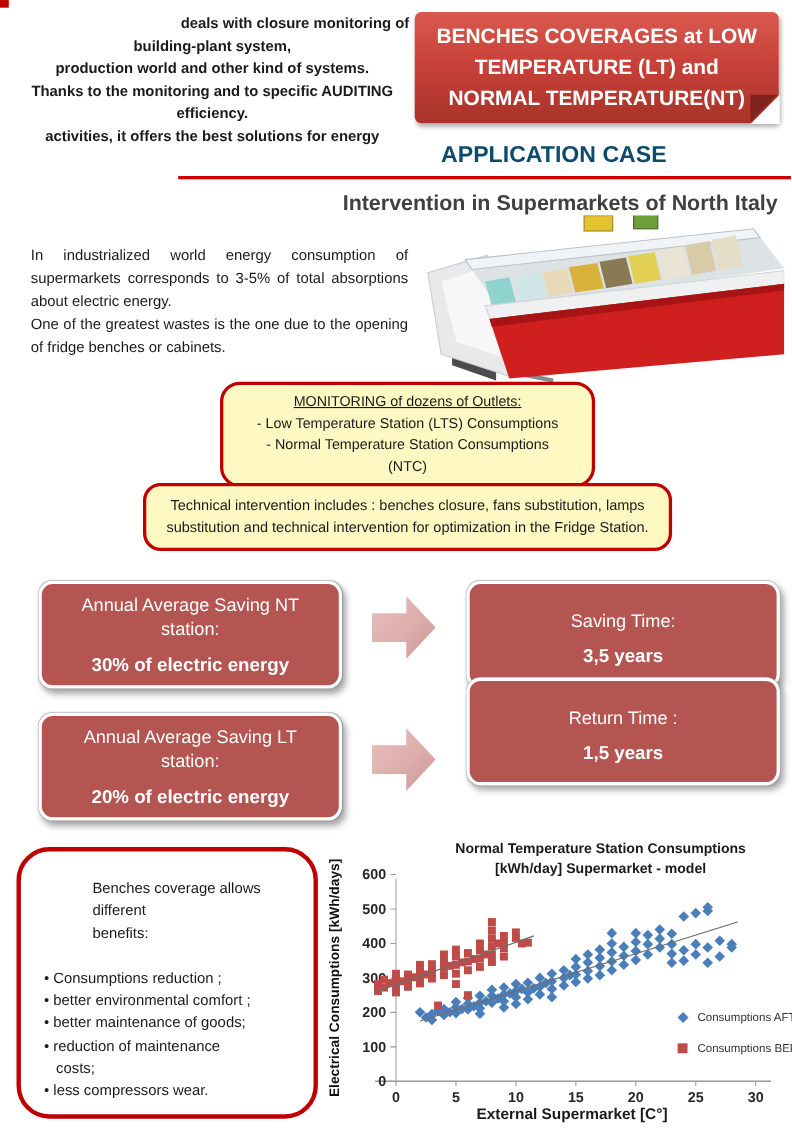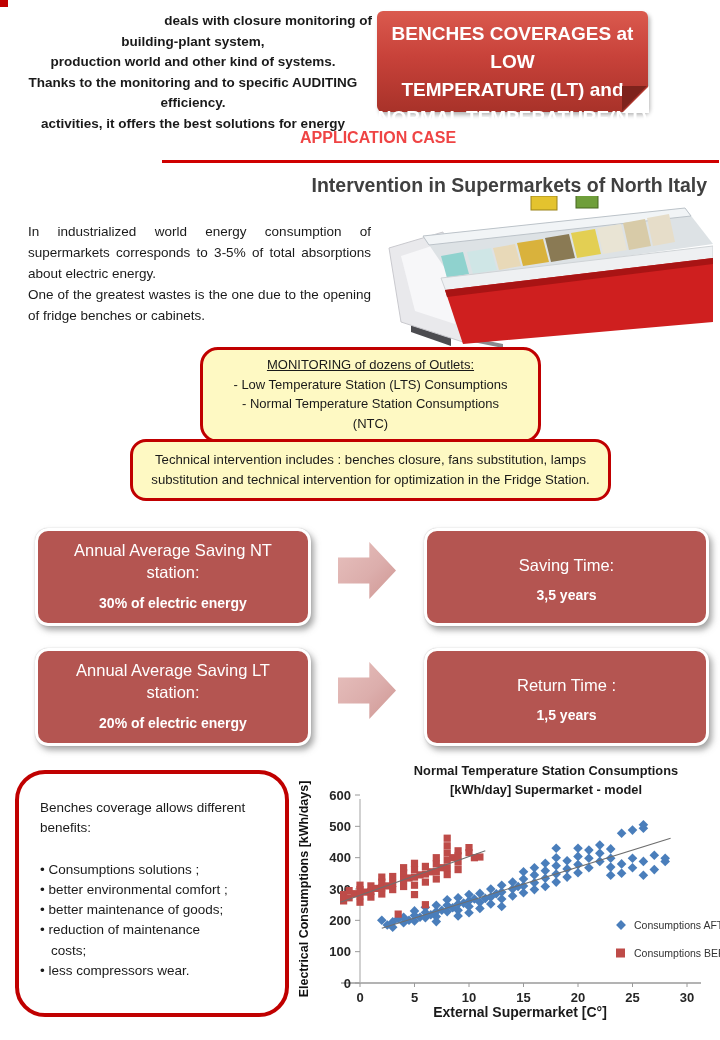--- a/index.html
+++ b/index.html
@@ -8,70 +8,70 @@
   .abs{position:absolute;}
 
   
   #corner-mark{left:0;top:0;width:8px;height:7px;background:#c00000;}
 
   
   #intro{left:10px;top:11px;width:366px;font-weight:bold;font-size:13.5px;line-height:1.52;text-align:center;}
   #intro .l0{text-align:right;padding-right:4px;}
 
   
-  #banner{left:377px;top:11px;width:271px;height:101px;border-radius:6px;
+  #banner{left:377px;top:11px;width:331px;height:101px;border-radius:6px;
           background:linear-gradient(180deg,#da5a4e 0%,#c8423a 45%,#a83229 100%);
           color:#fff;font-weight:bold;font-size:19px;line-height:1.47;text-align:center;
           padding-top:9px;box-sizing:border-box;box-shadow:2px 3px 4px rgba(0,0,0,.3);}
   #banner .cover{position:absolute;right:-1px;bottom:-1px;width:27px;height:27px;background:#fff;
           clip-path:polygon(100% 0,100% 100%,0 100%);}
   #banner .fold{position:absolute;right:1px;bottom:1px;width:25px;height:25px;background:#7e231c;
           clip-path:polygon(0 0,100% 0,0 100%);}
 
-  #app-case{top:129px;left:300px;right:13px;text-align:left;font-weight:bold;font-size:16px;color:#ef4444;}
+  #app-case{top:129px;left:300px;right:13px;text-align:center;font-weight:bold;font-size:21px;color:#0c4a6e;}
   #divider{top:160px;left:162px;width:557px;height:3px;background:#cf0000;}
   #sec-title{top:174px;left:90px;right:13px;text-align:right;font-weight:bold;font-size:19.5px;color:#404040;}
 
   
   #para{left:28px;top:221px;width:343px;font-size:13.5px;line-height:1.56;text-align:justify;}
   #para p{margin:0;}
 
   
   #fridge{left:383px;top:196px;width:330px;height:152px;}
 
   
   .outline-box{background:#fef9c3;border:3px solid #c00000;text-align:center;box-sizing:border-box;}
   #mon-box{left:200px;top:347px;width:341px;border-radius:18px;padding:5px 8px 7px;font-size:13px;line-height:1.5;}
   #mon-box .ttl{text-decoration:underline;}
   #tech-box{left:130px;top:439px;width:481px;border-radius:16px;padding:8px 13px;font-size:13.2px;line-height:1.5;}
 
   
   .redbox{background:#b45551;border:3px solid #fff;border-radius:13px;color:#fff;text-align:center;
           box-sizing:border-box;box-shadow:3px 4px 6px rgba(105,105,105,.6),0 0 1px rgba(160,160,160,.8);}
   .redbox .t{font-size:16.5px;line-height:1.33;white-space:pre-line;}
-  .redbox .v{font-weight:bold;font-size:14px;}
+  .redbox .v{font-weight:bold;font-size:17px;}
   #save1{left:35px;top:528px;width:276px;height:98px;}
   #ret1 {left:424px;top:528px;width:285px;height:98px;}
   #save2{left:35px;top:648px;width:276px;height:98px;}
-  #ret2 {left:424px;top:648px;width:285px;height:98px;}
+  #ret2 {left:424px;top:616px;width:285px;height:98px;}
   .savebox .t{padding-top:9px;}
   .savebox .v{margin-top:11px;}
   .retbox .t{padding-top:24px;}
   .retbox .v{margin-top:10px;}
 
   .block-arrow{width:58px;height:57px;background:linear-gradient(135deg,#e7c0bd 0%,#dcaeac 55%,#cf9693 100%);
           clip-path:polygon(0 27%,54% 27%,54% 0,100% 50%,54% 100%,54% 73%,0 73%);
           filter:drop-shadow(2px 2px 2px rgba(0,0,0,.25));}
   #arrow1{left:338px;top:542px;}
   #arrow2{left:338px;top:662px;}
 
   
   #benefits{left:15px;top:770px;width:274px;height:247px;border:4px solid #c00000;border-radius:30px;
             background:#fff;box-sizing:border-box;padding:24px 14px 0 21px;font-size:13.5px;line-height:1.5;}
-  #benefits .intro{white-space:pre-line;margin-bottom:21px;}
+  #benefits .intro{white-space:pre-line;margin-bottom:21px;margin-left:44px;}
   #benefits .bullet{white-space:pre-line;padding-left:11px;text-indent:-11px;}
 
   
   #chart{left:295px;top:762px;width:425px;height:278px;}
   #chart-title{position:absolute;top:0;right:9px;width:330px;text-align:center;font-weight:bold;font-size:12.8px;line-height:1.45;}
   #chart-xlabel{position:absolute;top:242px;left:60px;width:330px;text-align:center;font-weight:bold;font-size:14px;}
   #chart-svg{position:absolute;left:0;top:0;}
   #chart-svg text{font-family:"Liberation Sans",sans-serif;}
 </style>
 </head>
@@ -169,21 +169,21 @@
 </div>
 <div id="arrow2" class="abs block-arrow"></div>
 <div id="ret2" class="abs redbox retbox">
   <div class="t">Return Time :</div>
   <div class="v">1,5 years</div>
 </div>
 
 <div id="benefits" class="abs">
   <div class="intro">Benches coverage allows different
 benefits:</div>
-  <div class="bullet">•&nbsp;<span>Consumptions solutions ;</span></div>
+  <div class="bullet">•&nbsp;<span>Consumptions reduction ;</span></div>
   <div class="bullet">•&nbsp;<span>better  environmental comfort ;</span></div>
   <div class="bullet">•&nbsp;<span>better maintenance   of goods;</span></div>
   <div class="bullet">•&nbsp;<span>reduction of  maintenance
 costs;</span></div>
   <div class="bullet">•&nbsp;<span>less compressors wear.</span></div>
 </div>
 
 <div id="chart" class="abs">
   <svg id="chart-svg" width="425" height="278" viewBox="0 0 425 278">
       <line x1="46" y1="221" x2="406" y2="221" stroke="#9a9a9a" stroke-width="1.3"></line>

